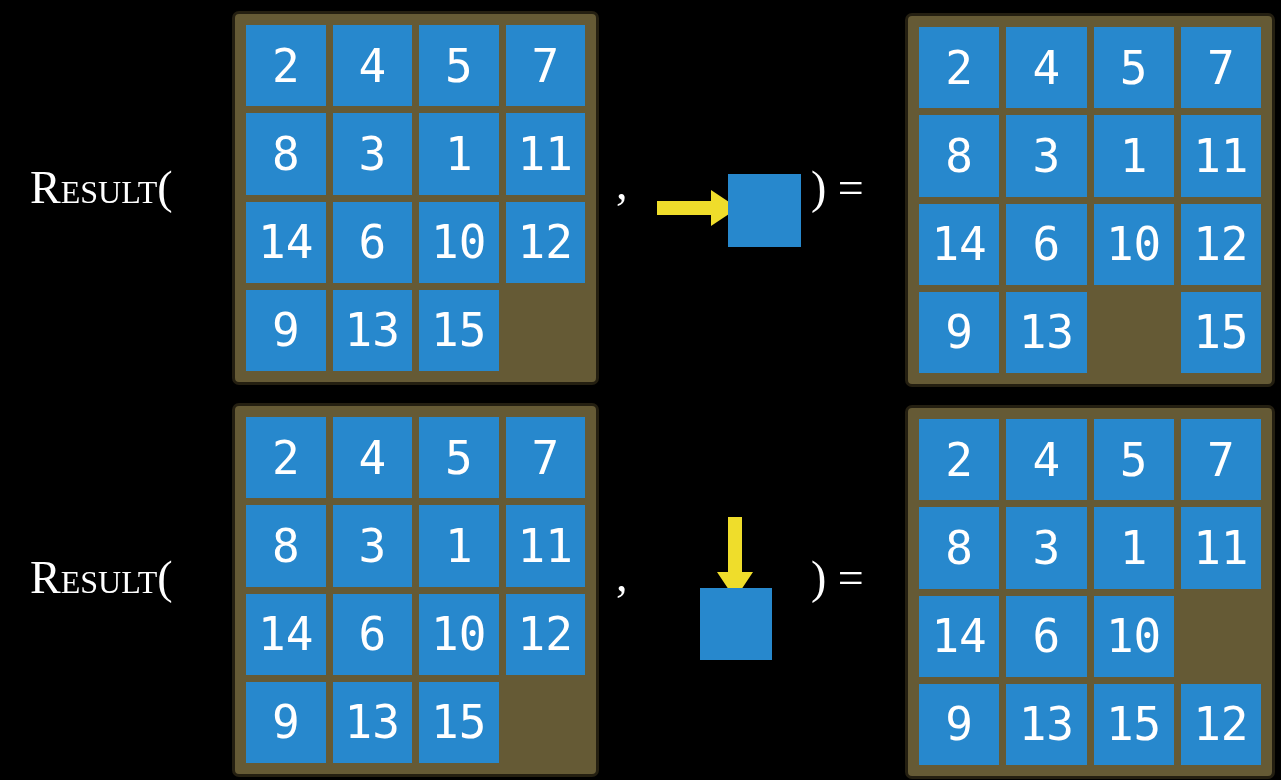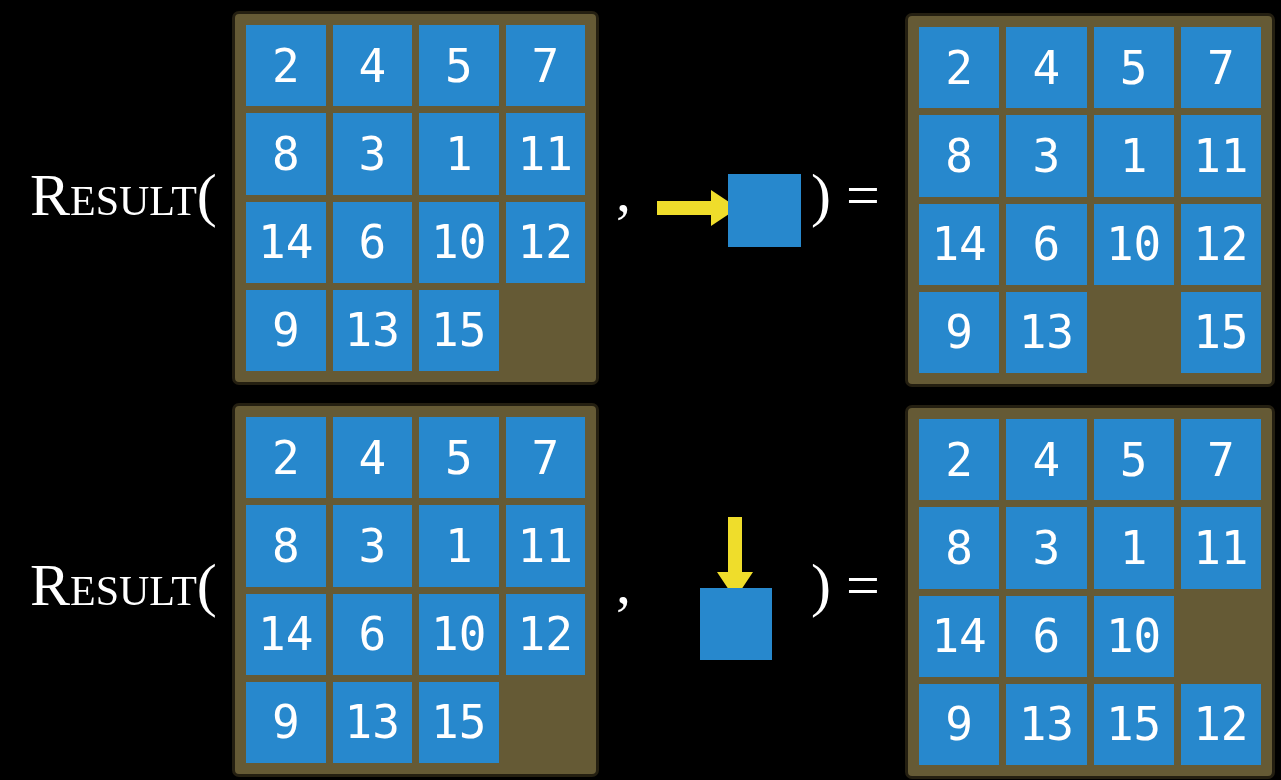--- a/index.html
+++ b/index.html
@@ -12,21 +12,21 @@
     width: 1281px;
     height: 780px;
     background: var(--background, #000);
     overflow: hidden;
     font-family: "Liberation Serif", "DejaVu Serif", serif;
   }
   
   .eqtext {
     position: absolute;
     color: var(--text-white, #fff);
-    font-size: 60px;
+    font-size: 46px;
     line-height: 1;
     white-space: pre;
     font-variant: small-caps;
   }
   .pos-label1 { left: 30px;  top: 165px; }
   .pos-comma1 { left: 616px; top: 161px; }
   .pos-close1 { left: 811px; top: 165px; }
   .pos-label2 { left: 30px;  top: 555px; }
   .pos-comma2 { left: 616px; top: 553px; }
   .pos-close2 { left: 811px; top: 555px; }

